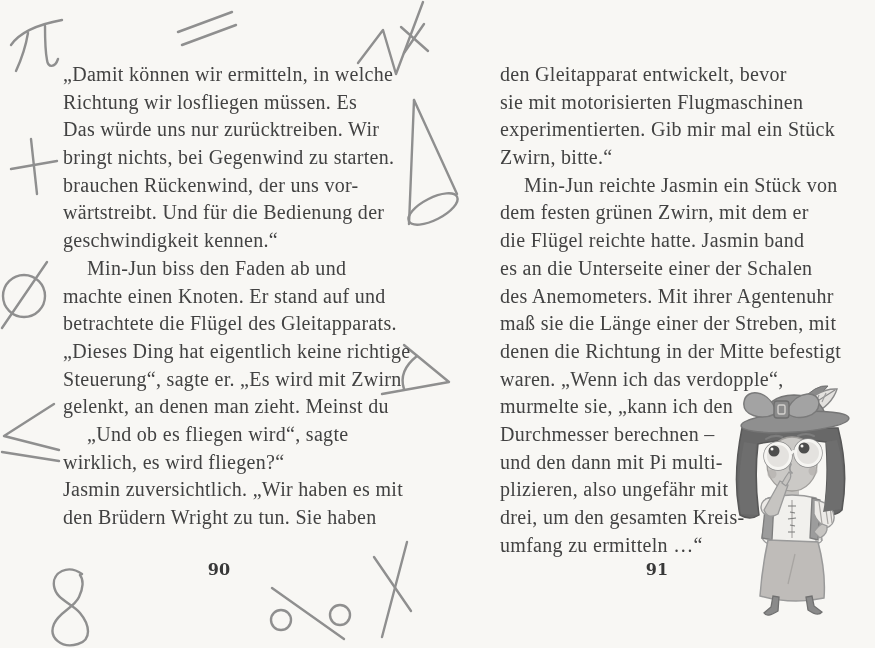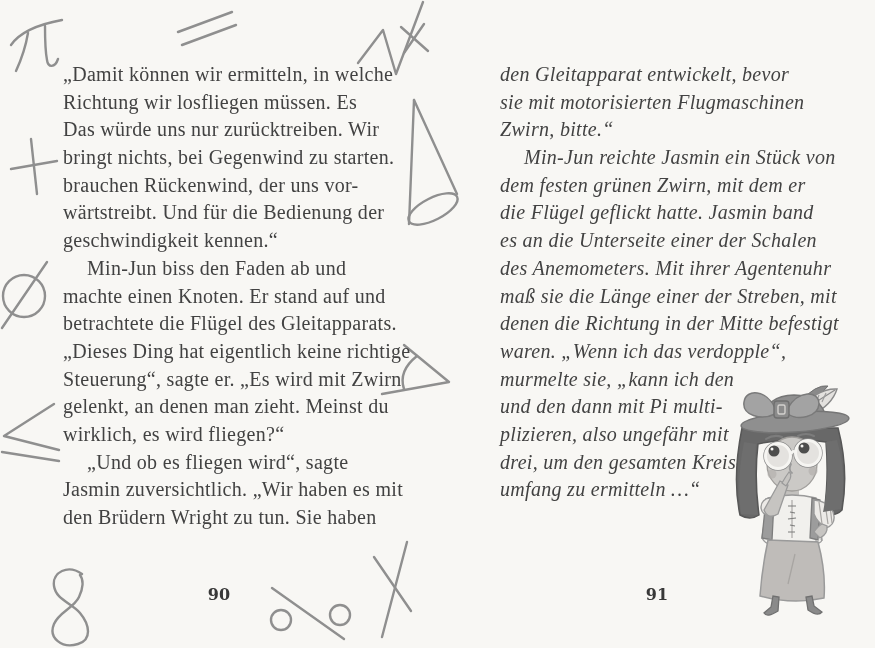--- a/index.html
+++ b/index.html
@@ -22,30 +22,30 @@
     pointer-events:none;
   }
   .doodles-layer path,.doodles-layer circle,.doodles-layer ellipse,.doodles-layer line{
     stroke:currentColor;fill:none;stroke-width:2.4;
     stroke-linecap:round;stroke-linejoin:round;
   }
   .textblock{
     position:absolute;top:61px;
   }
   .textblock-left{left:63px;width:330px;}
-  .textblock-right{left:500px;width:330px;font-style:italic;}
+  .textblock-right{left:500px;width:330px;}
   .line{
     height:27.7px;line-height:27.7px;
     font-size:20px;letter-spacing:0.3px;
     color:var(--text-color);
     white-space:nowrap;
   }
   .line.indent{padding-left:24px;}
   .pagenum{
-    position:absolute;top:585px;width:40px;
+    position:absolute;top:560px;width:40px;
     text-align:center;
     font-family:"DejaVu Serif", serif;
     font-weight:bold;font-size:16px;
     color:var(--page-number-color);
   }
   .pagenum-left{left:199px;}
   .pagenum-right{left:637px;}
   .illustration{
     position:absolute;left:722px;top:382px;width:148px;height:240px;
   }
@@ -113,42 +113,44 @@
         <div class="line">bringt nichts, bei Gegenwind zu starten.</div>
         <div class="line">brauchen Rückenwind, der uns vor-</div>
         <div class="line">wärtstreibt. Und für die Bedienung der</div>
         <div class="line">geschwindigkeit kennen.“</div>
         <div class="line indent">Min-Jun biss den Faden ab und</div>
         <div class="line">machte einen Knoten. Er stand auf und</div>
         <div class="line">betrachtete die Flügel des Gleitapparats.</div>
         <div class="line">„Dieses Ding hat eigentlich keine richtige</div>
         <div class="line">Steuerung“, sagte er. „Es wird mit Zwirn</div>
         <div class="line">gelenkt, an denen man zieht. Meinst du</div>
+        <div class="line indent">„Und ob es fliegen wird“, sagte</div>
         <div class="line">wirklich, es wird fliegen?“</div>
-        <div class="line indent">„Und ob es fliegen wird“, sagte</div>
         <div class="line">Jasmin zuversichtlich. „Wir haben es mit</div>
         <div class="line">den Brüdern Wright zu tun. Sie haben</div>
       </div>
     <div class="pagenum pagenum-left">90</div>
   </div>
 
   <div class="page page-right">
     <div class="textblock textblock-right">
         <div class="line">den Gleitapparat entwickelt, bevor</div>
         <div class="line">sie mit motorisierten Flugmaschinen</div>
+        <div class="line">experimentierten. Gib mir mal ein Stück</div>
         <div class="line">Zwirn, bitte.“</div>
         <div class="line indent">Min-Jun reichte Jasmin ein Stück von</div>
         <div class="line">dem festen grünen Zwirn, mit dem er</div>
-        <div class="line">die Flügel geflickt hatte. Jasmin band</div>
+        <div class="line">die Flügel reichte hatte. Jasmin band</div>
         <div class="line">es an die Unterseite einer der Schalen</div>
         <div class="line">des Anemometers. Mit ihrer Agentenuhr</div>
         <div class="line">maß sie die Länge einer der Streben, mit</div>
         <div class="line">denen die Richtung in der Mitte befestigt</div>
         <div class="line">waren. „Wenn ich das verdopple“,</div>
         <div class="line">murmelte sie, „kann ich den</div>
+        <div class="line">Durchmesser berechnen –</div>
         <div class="line">und den dann mit Pi multi-</div>
         <div class="line">plizieren, also ungefähr mit</div>
         <div class="line">drei, um den gesamten Kreis-</div>
         <div class="line">umfang zu ermitteln …“</div>
       </div>
     <div class="pagenum pagenum-right">91</div>
   </div>
 
   <svg class="illustration" viewBox="0 0 148 240">
 

